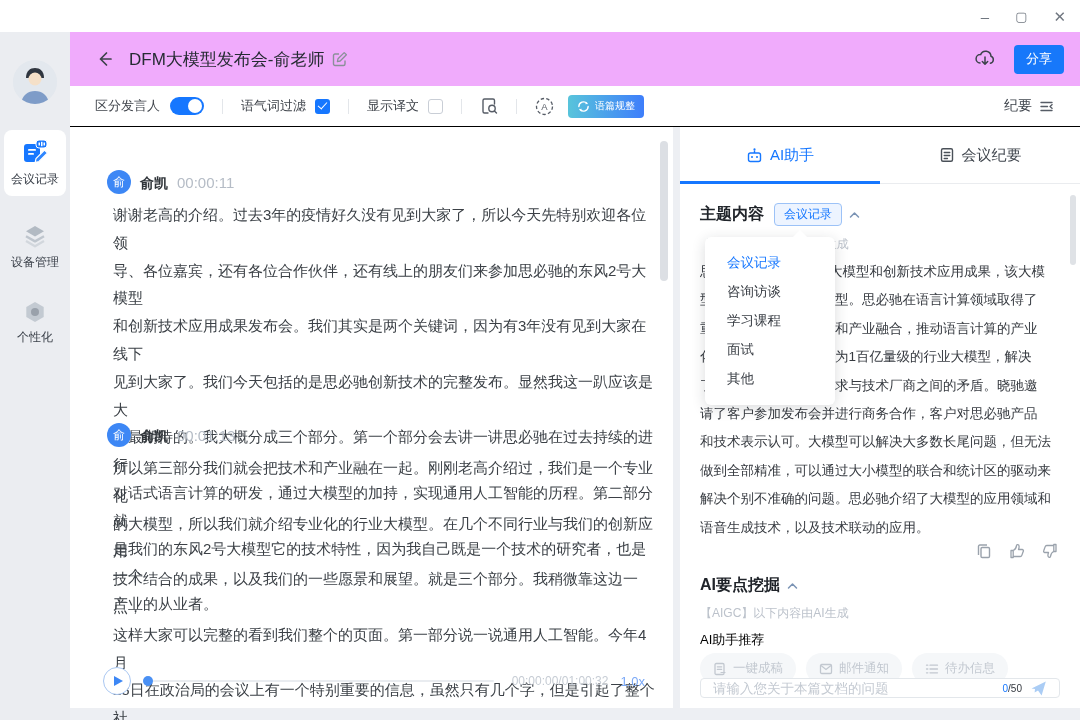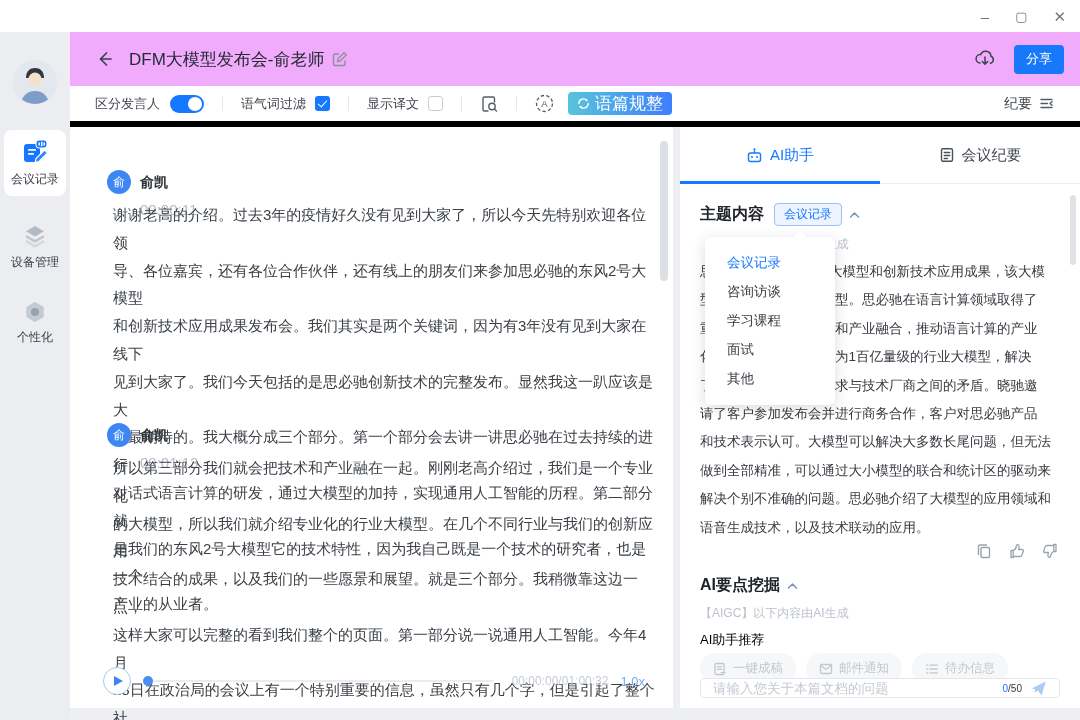--- a/index.html
+++ b/index.html
@@ -27,46 +27,46 @@
   
   .header { position:absolute; top:32px; left:70px; right:0; height:54px; background:#f0abfc;
             display:flex; align-items:center; padding:0 16px 0 25px; }
   .doc-title { font-size:17px; color:#262b33; font-weight:500; margin:0 8px 0 14px; }
   .header-right { margin-left:auto; display:flex; align-items:center; gap:18px; }
   .share-btn { background:#1778fa; color:#fff; font-size:13px; border:none; border-radius:4px;
                width:50px; height:29px; cursor:pointer; }
 
   
   .toolbar { position:absolute; top:86px; left:70px; right:0; height:41px; background:#fff;
-             border-bottom:6px solid #000000; display:flex; align-items:center; padding:0 25px;
+             border-bottom:1px solid #000000; display:flex; align-items:center; padding:0 25px;
              font-size:13px; color:#40454c; } .tb-div { width:1px; height:15px; background:#e3e6ea; margin:0 18px; }
   .toggle { width:34px; height:18px; border-radius:9px; background:#1677ff; position:relative;
             margin-left:10px; cursor:pointer; }
   .toggle .knob { position:absolute; top:2px; right:2px; width:14px; height:14px; border-radius:50%;
                   background:#fff; }
   .cbx { width:15px; height:15px; border-radius:3px; margin-left:9px; cursor:pointer; position:relative; }
   .cbx.on { background:#1677ff; }
   .cbx.on::after { content:""; position:absolute; left:4.5px; top:1.5px; width:4px; height:8px;
                    border:solid #fff; border-width:0 1.8px 1.8px 0; transform:rotate(42deg); }
   .cbx.off { background:#fff; border:1px solid #c9ced6; }
   .tb-iconbtn { display:flex; align-items:center; cursor:pointer; }
   .discourse-btn { display:flex; align-items:center; gap:5px; height:23px; padding:0 9px;
-                   border:none; border-radius:4px; color:#fff; font-size:17px; cursor:pointer;
+                   border:none; border-radius:4px; color:#fff; font-size:10px; cursor:pointer;
                    background:linear-gradient(90deg,#58c4db,#3e7efb); margin-left:14px;justify-content:flex-end; }
   .toolbar-right { margin-left:auto; display:flex; align-items:center; gap:6px; font-size:14px;
                    color:#3f454d; cursor:pointer; }
 
   
   .transcript { position:absolute; top:127px; left:70px; width:603px; bottom:12px; background:#fff; }
   .t-block { position:absolute; left:37px; right:30px; }
   .t-block-1 { top:43px; } .t-block-2 { top:296px; }
   .sp-avatar { position:absolute; left:0; top:0; width:24px; height:24px; border-radius:50%;
                background:#3d87f5; color:#fff; font-size:12px; display:flex; align-items:center;
                justify-content:center; }
-  .sp-head { position:absolute; left:33px; top:4px; display:flex; align-items:baseline; gap:9px;flex-direction:column; }
+  .sp-head { position:absolute; left:33px; top:4px; display:flex; align-items:baseline; gap:9px; }
   .sp-name { font-size:14px; font-weight:600; color:#2e3338; }
   .sp-time { font-size:15px; color:#b5bcc6; }
   .sp-text { position:relative; margin:31px 0 0 6px; width:548px; font-size:15px;
              line-height:27.8px; color:#3b4046; white-space:pre-line; }
   .t-scrollbar { position:absolute; right:5px; top:14px; width:8px; height:140px; border-radius:4px;
                  background:#dcdfe4; cursor:pointer; }
   .player { position:absolute; left:33px; right:28px; bottom:12px; height:30px; display:flex;
             align-items:center; gap:12px; }
   .play-btn { width:28px; height:28px; border-radius:50%; border:1px solid #a9c7f2; background:#fff;
               display:flex; align-items:center; justify-content:center; cursor:pointer; flex:none; }

